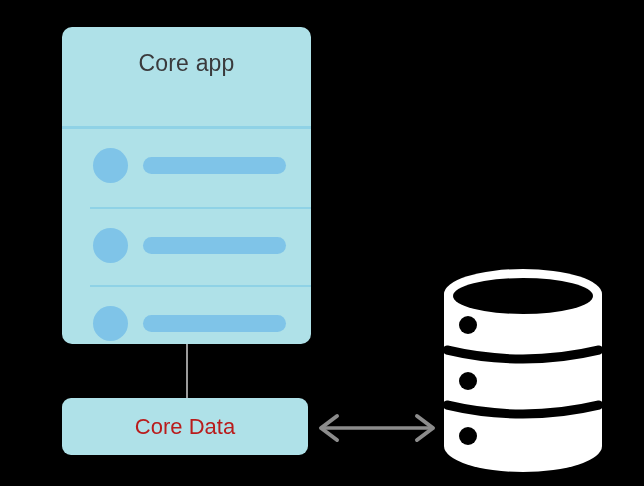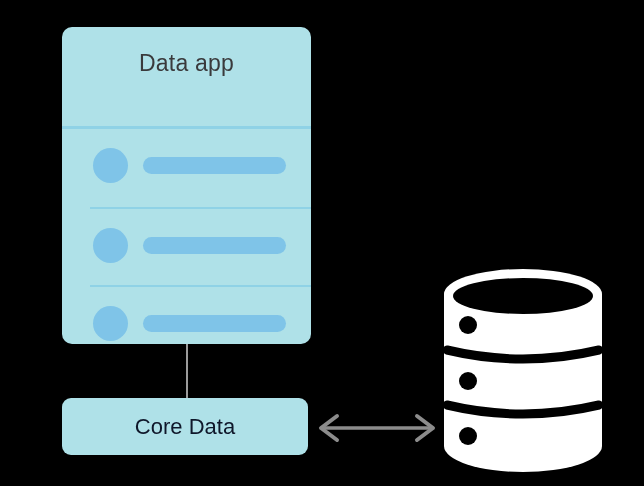--- a/index.html
+++ b/index.html
@@ -105,21 +105,21 @@
   }
   .coredata-label {
     position: absolute;
     left: 0;
     top: 0;
     width: 246px;
     height: 57px;
     line-height: 57px;
     text-align: center;
     font-size: 22px;
-    color: #0f172a;
+    color: #b91c1c;
   }
 
   
   .arrow {
     position: absolute;
     left: 313px;
     top: 410px;
     width: 128px;
     height: 36px;
   }
@@ -133,21 +133,21 @@
     height: 204px;
   }
 </style>
 </head>
 <body>
 
 <div id="canvas">
 
   <div class="app-card">
 
-    <div class="app-title">Data app</div>
+    <div class="app-title">Core app</div>
 
     <div class="divider-head"></div>
 
     <div class="row" style="top:100px;">
       <div class="avatar"></div>
       <div class="bar"></div>
     </div>
     <div class="divider-row" style="top:180px;"></div>
 
     <div class="row" style="top:180px;">

